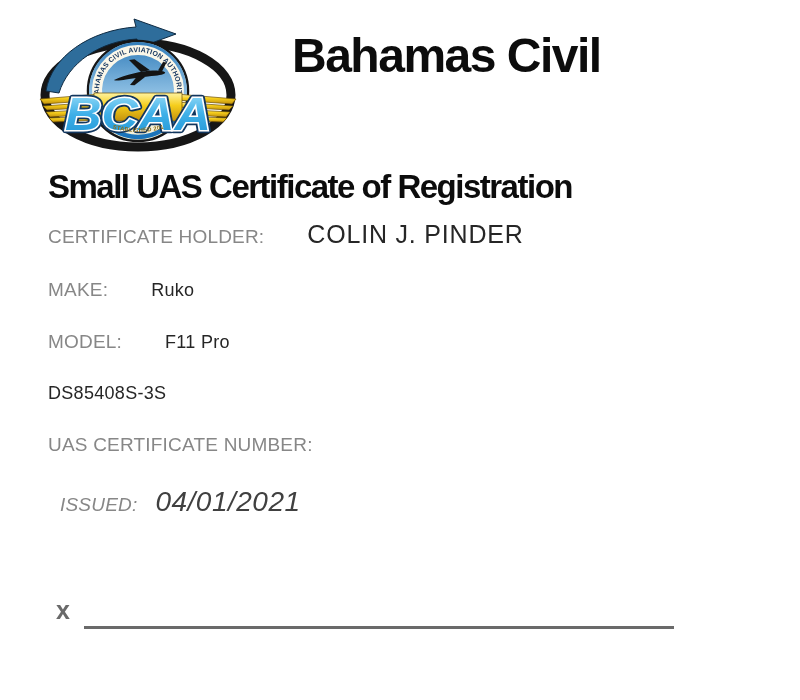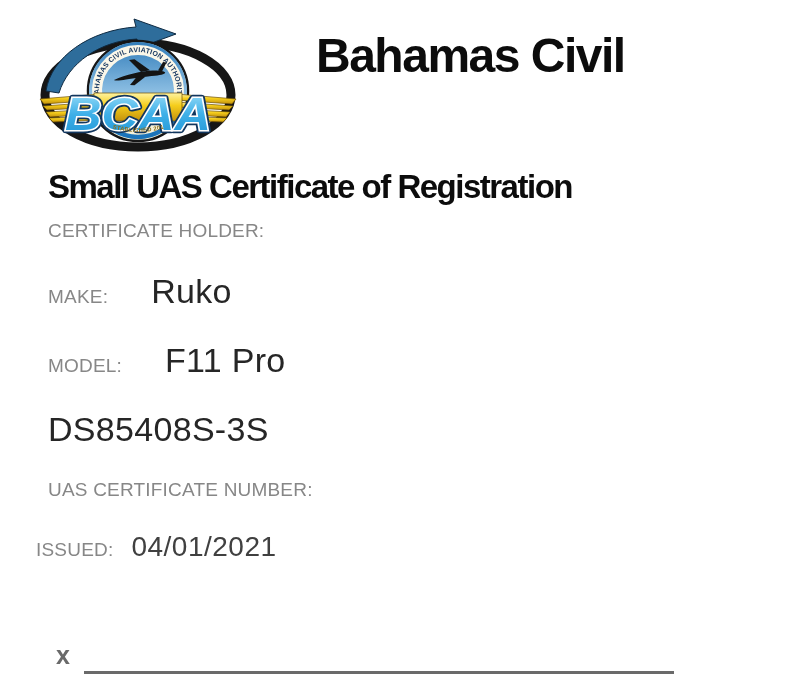--- a/index.html
+++ b/index.html
@@ -11,45 +11,45 @@
     color: #262626;
     overflow: hidden;
   }
   .sheet { width: 800px; height: 700px; background: #ffffff; }
 
   
   .header { display: flex; align-items: flex-start; padding: 17px 0 0 38px; }
   .logo-wrap { width: 200px; height: 135px; flex: 0 0 auto; }
   .logo-wrap svg { display: block; width: 200px; height: 135px; }
   .org-title {
-    margin: 14px 0 0 78px;
+    margin: 14px 0 0 54px;
     font-size: 48px; font-weight: 700; line-height: 50px;
     letter-spacing: -1.5px; color: #0c0c0c;
   }
 
   
   .cert-title {
     margin: 16px 0 0 48px;
     font-size: 33px; font-weight: 700; letter-spacing: -1.5px;
     color: #0c0c0c;
   }
 
   
   .fields { margin-left: 48px; }
   .field { display: flex; align-items: baseline; margin-top: 30px; gap: 34px; }
   .field:first-child { margin-top: 14px; }
   .f-label {
     font-size: 19px; color: #878787; letter-spacing: 0.2px;
     margin-right: 9px; white-space: nowrap;
   }
-  .f-value { font-size: 34px; color: #262626; letter-spacing: 0.3px; font-weight: 400; }
+  .f-value { font-size: 18px; color: #262626; letter-spacing: 0.3px; font-weight: 400; }
   .f-value.holder { font-size: 25px; letter-spacing: 0.8px; }
 
   
-  .dates { display: flex; align-items: flex-start; margin: 30px 0 0 36px; }
+  .dates { display: flex; align-items: flex-start; margin: 30px 0 0 60px; font-style: italic; }
   .date-issued { width: 420px; display: flex; align-items: baseline; }
   .date-expires { display: flex; align-items: baseline; }
   .date-value { font-size: 28px; font-weight: 300; color: #404040; letter-spacing: 0.5px; margin-left: 9px; }
 
   
   .signature { display: flex; align-items: flex-end; margin: 80px 0 0 56px; }
   .sig-mark { font-size: 25px; font-weight: 700; color: #6a6a6a; line-height: 1; margin-bottom: 6px; }
   .sig-line { width: 590px; border-bottom: 3px solid #6a6a6a; margin-left: 14px; }
 </style>
 </head>
@@ -131,20 +131,21 @@
     <div class="org-title">
       <div>Bahamas Civil</div>
     </div>
   </div>
 
   <div class="cert-title">Small UAS Certificate of Registration</div>
 
   <div class="fields">
     <div class="field">
       <span class="f-label">CERTIFICATE HOLDER:</span>
+      <span class="f-value holder">COLIN J. PINDER</span>
     </div>
     <div class="field">
       <span class="f-label">MAKE:</span>
       <span class="f-value">Ruko</span>
     </div>
     <div class="field">
       <span class="f-label">MODEL:</span>
       <span class="f-value">F11 Pro</span>
     </div>
     <div class="field">

